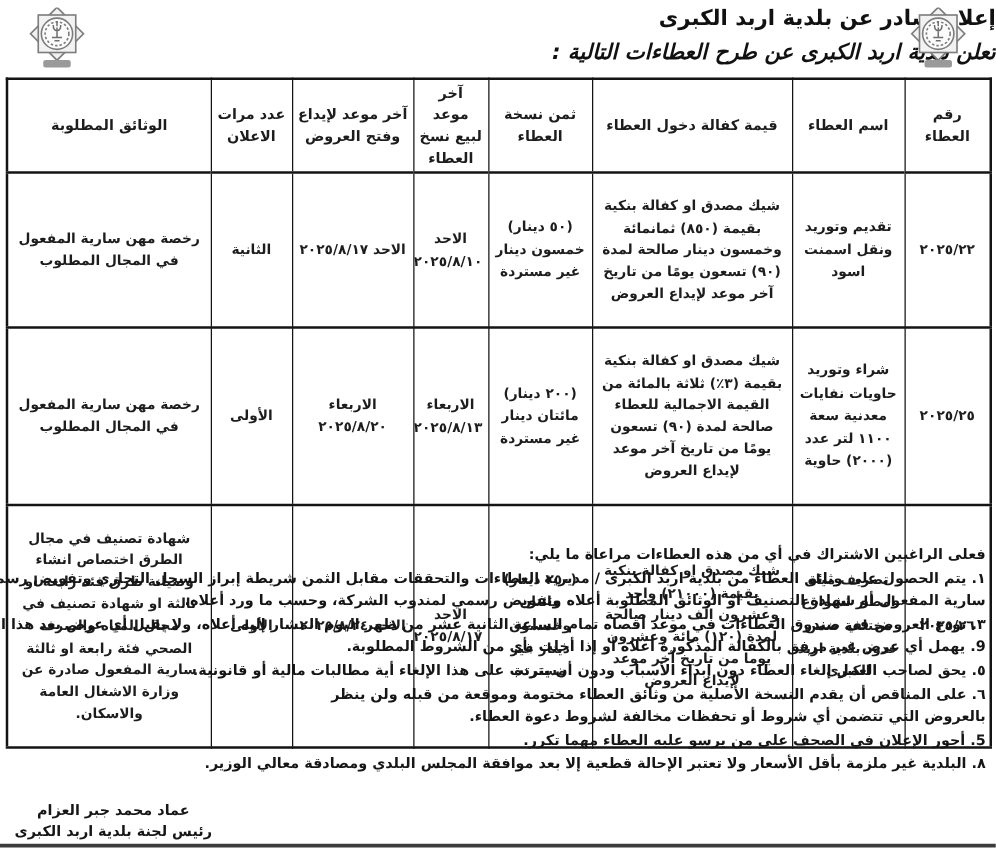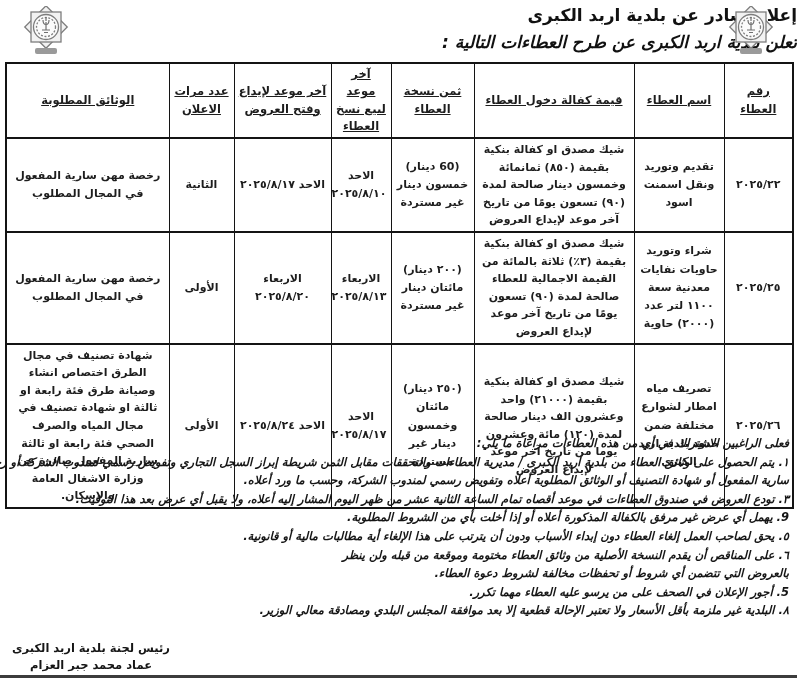--- a/index.html
+++ b/index.html
@@ -28,34 +28,34 @@
     border-collapse:collapse; table-layout:fixed;
     background:#fff;
   }
   .tenders th, .tenders td {
     border:1px solid #141414;
     text-align:center; vertical-align:middle;
     font-size:11px; line-height:1.65; padding:2px 4px;
     color:#1d1d1d; overflow:hidden;
   }
   .tenders thead tr { height:54px; }
-  .tenders thead th { border-bottom:2px solid #141414; font-size:11.5px; line-height:1.5;text-decoration:underline; }
+  .tenders thead th { border-bottom:2px solid #141414; font-size:11.5px; line-height:1.5; }
   .tenders tbody tr.r1 { height:86px; }
   .tenders tbody tr.r2 { height:96px; }
   .tenders tbody tr.r3 { height:126px; }
   .tenders tbody tr { border-bottom:2px solid #141414; }
   .tenders { border:2px solid #141414; }
-  .tenders td.longtext { line-height:1.6; padding:2px 5px; }
+  .tenders td.longtext { line-height:1.6; padding:17px 5px; }
 
   
   .notes {
     position:absolute; top:434px; right:8px; left:4px;
     text-align:right; font-size:11.5px; color:#161616;
   }
-  .note-line { line-height:18.6px; white-space:nowrap;font-style:italic; }
+  .note-line { line-height:18.6px; white-space:nowrap; }
 
   
   .signature {
     position:absolute; left:12px; top:640px;
     text-align:center; font-size:11.5px; line-height:17px; color:#161616;
   }
 
   
   .bottom-bar {
     position:absolute; left:0; right:0; bottom:1px; height:3px;
@@ -122,21 +122,21 @@
         <th>آخر موعد لإيداع وفتح العروض</th>
         <th>عدد مرات الاعلان</th>
         <th>الوثائق المطلوبة</th>
       </tr>
     </thead>
     <tbody>
       <tr class="r1">
         <td>٢٠٢٥/٢٢</td>
         <td>تقديم وتوريد ونقل اسمنت اسود</td>
         <td class="longtext">شيك مصدق او كفالة بنكية بقيمة (٨٥٠) ثمانمائة وخمسون دينار صالحة لمدة (٩٠) تسعون يومًا من تاريخ آخر موعد لإيداع العروض</td>
-        <td>(60 دينار) خمسون دينار غير مستردة</td>
+        <td>(٥٠ دينار) خمسون دينار غير مستردة</td>
         <td>الاحد ٢٠٢٥/٨/١٠</td>
         <td>الاحد ٢٠٢٥/٨/١٧</td>
         <td>الثانية</td>
         <td class="longtext">رخصة مهن سارية المفعول في المجال المطلوب</td>
       </tr>
       <tr class="r2">
         <td>٢٠٢٥/٢٥</td>
         <td>شراء وتوريد حاويات نفايات معدنية سعة ١١٠٠ لتر عدد (٢٠٠٠) حاوية</td>
         <td class="longtext">شيك مصدق او كفالة بنكية بقيمة (٣٪) ثلاثة بالمائة من القيمة الاجمالية للعطاء صالحة لمدة (٩٠) تسعون يومًا من تاريخ آخر موعد لإيداع العروض</td>
         <td>(٢٠٠ دينار) مائتان دينار غير مستردة</td>
@@ -165,18 +165,18 @@
     <div class="note-line">٣. تودع العروض في صندوق العطاءات في موعد أقصاه تمام الساعة الثانية عشر من ظهر اليوم المشار إليه أعلاه، ولا يقبل أي عرض بعد هذا التوقيت.</div>
     <div class="note-line">9. يهمل أي عرض غير مرفق بالكفالة المذكورة أعلاه أو إذا أخلت بأي من الشروط المطلوبة.</div>
     <div class="note-line">٥. يحق لصاحب العمل إلغاء العطاء دون إبداء الأسباب ودون أن يترتب على هذا الإلغاء أية مطالبات مالية أو قانونية.</div>
     <div class="note-line">٦. على المناقص أن يقدم النسخة الأصلية من وثائق العطاء مختومة وموقعة من قبله ولن ينظر</div>
     <div class="note-line">بالعروض التي تتضمن أي شروط أو تحفظات مخالفة لشروط دعوة العطاء.</div>
     <div class="note-line">5. أجور الإعلان في الصحف على من يرسو عليه العطاء مهما تكرر.</div>
     <div class="note-line">٨. البلدية غير ملزمة بأقل الأسعار ولا تعتبر الإحالة قطعية إلا بعد موافقة المجلس البلدي ومصادقة معالي الوزير.</div>
   </div>
 
   <div class="signature">
+    <div>عماد محمد جبر العزام</div>
     <div>رئيس لجنة بلدية اربد الكبرى</div>
-    <div>عماد محمد جبر العزام</div>
   </div>
 
   <div class="bottom-bar"></div>
 </div>
 
 </body></html>

